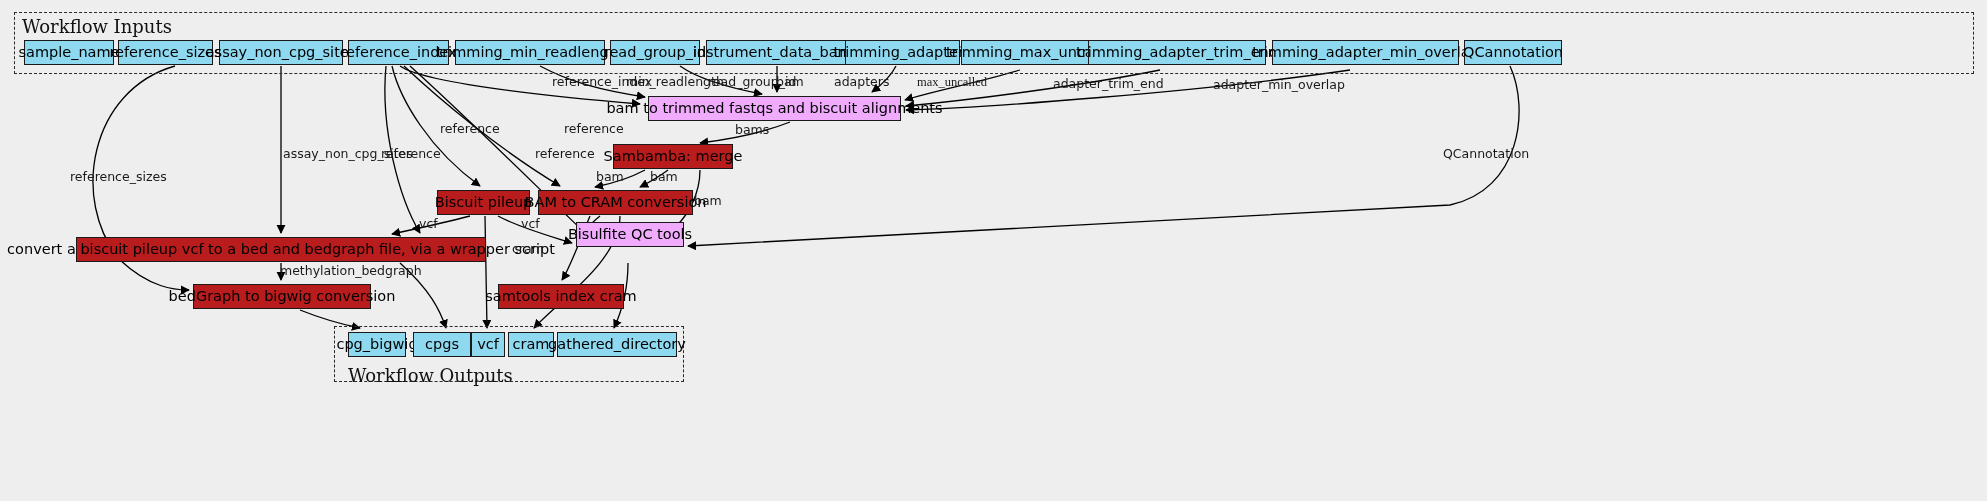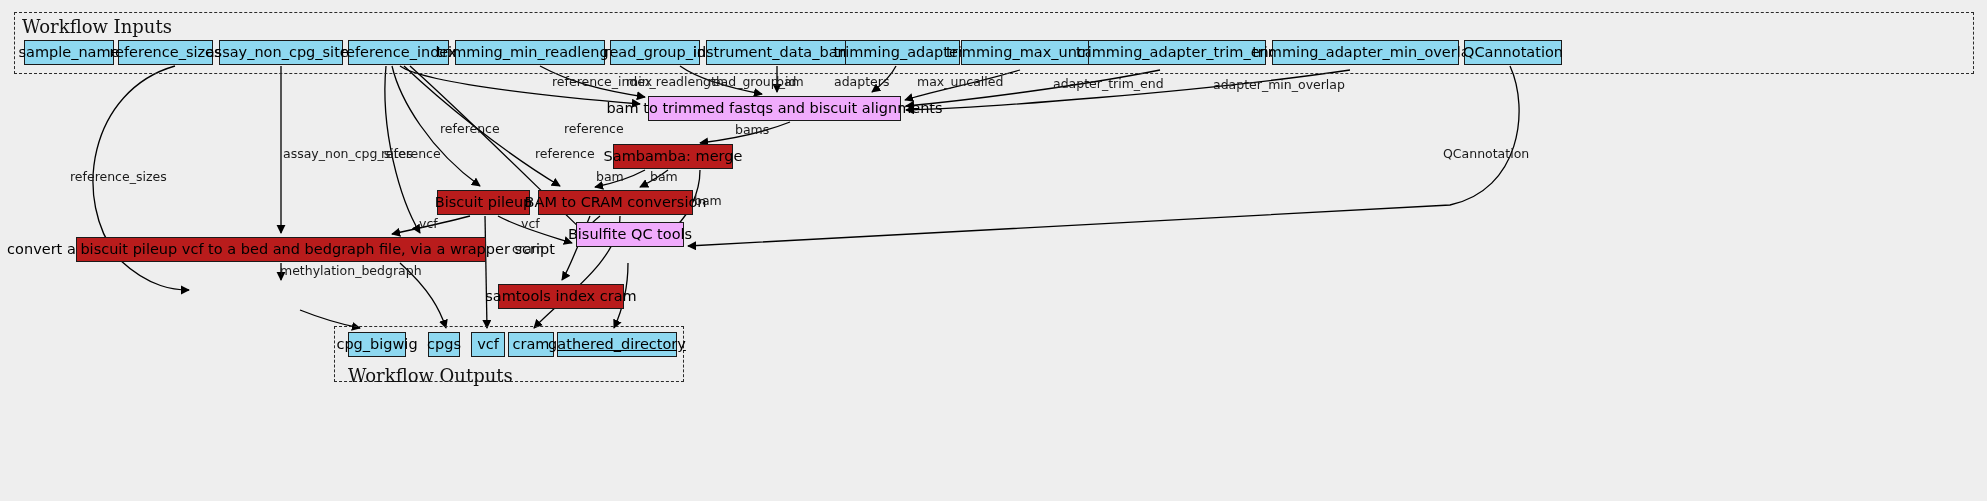--- a/index.html
+++ b/index.html
@@ -185,46 +185,49 @@
     </div>
   <div class="node step-node" style="left:538px; top:190px; width:155px;">
       <span>BAM to CRAM conversion</span>
     </div>
   <div class="node step-node" style="left:76px; top:237px; width:410px;">
       <span>convert a biscuit pileup vcf to a bed and bedgraph file, via a wrapper script</span>
     </div>
   <div class="node step-node accent" style="left:576px; top:222px; width:108px;">
       <span>Bisulfite QC tools</span>
     </div>
+  <div class="node step-node" style="left:193px; top:284px; width:178px;">
+      <span>bedGraph to bigwig conversion</span>
+    </div>
   <div class="node step-node" style="left:498px; top:284px; width:126px;">
       <span>samtools index cram</span>
     </div>
 
   <div class="node io-node" style="left:348px; top:332px; width:58px;">
       <span>cpg_bigwig</span>
     </div>
-  <div class="node io-node" style="left:428px; top:332px; width:32px;text-align:right;">
+  <div class="node io-node" style="left:413px; top:332px; width:58px;text-align:right;">
       <span>cpgs</span>
     </div>
   <div class="node io-node" style="left:471px; top:332px; width:34px;">
       <span>vcf</span>
     </div>
   <div class="node io-node" style="left:508px; top:332px; width:46px;">
       <span>cram</span>
     </div>
-  <div class="node io-node" style="left:557px; top:332px; width:120px;text-decoration:underline;">
+  <div class="node io-node" style="left:557px; top:332px; width:120px;">
       <span>gathered_directory</span>
     </div>
 
   <div class="edge-label" style="left:552px; top:76px;">reference_index</div>
   <div class="edge-label" style="left:626px; top:76px;">min_readlength</div>
   <div class="edge-label" style="left:708px; top:76px;">read_group_id</div>
   <div class="edge-label" style="left:776px; top:76px;">bam</div>
   <div class="edge-label" style="left:834px; top:76px;">adapters</div>
-  <div class="edge-label" style="left:917px; top:76px;">max_uncalled</div>
+  <div class="edge-label" style="left:917px; top:76px;font-family:Liberation Serif, serif;">max_uncalled</div>
   <div class="edge-label" style="left:1053px; top:78px;">adapter_trim_end</div>
   <div class="edge-label" style="left:1213px; top:79px;">adapter_min_overlap</div>
   <div class="edge-label" style="left:735px; top:124px;">bams</div>
   <div class="edge-label" style="left:440px; top:123px;">reference</div>
   <div class="edge-label" style="left:564px; top:123px;">reference</div>
   <div class="edge-label" style="left:283px; top:148px;">assay_non_cpg_sites</div>
   <div class="edge-label" style="left:381px; top:148px;">reference</div>
   <div class="edge-label" style="left:535px; top:148px;">reference</div>
   <div class="edge-label" style="left:1443px; top:148px;">QCannotation</div>
   <div class="edge-label" style="left:70px; top:171px;">reference_sizes</div>

